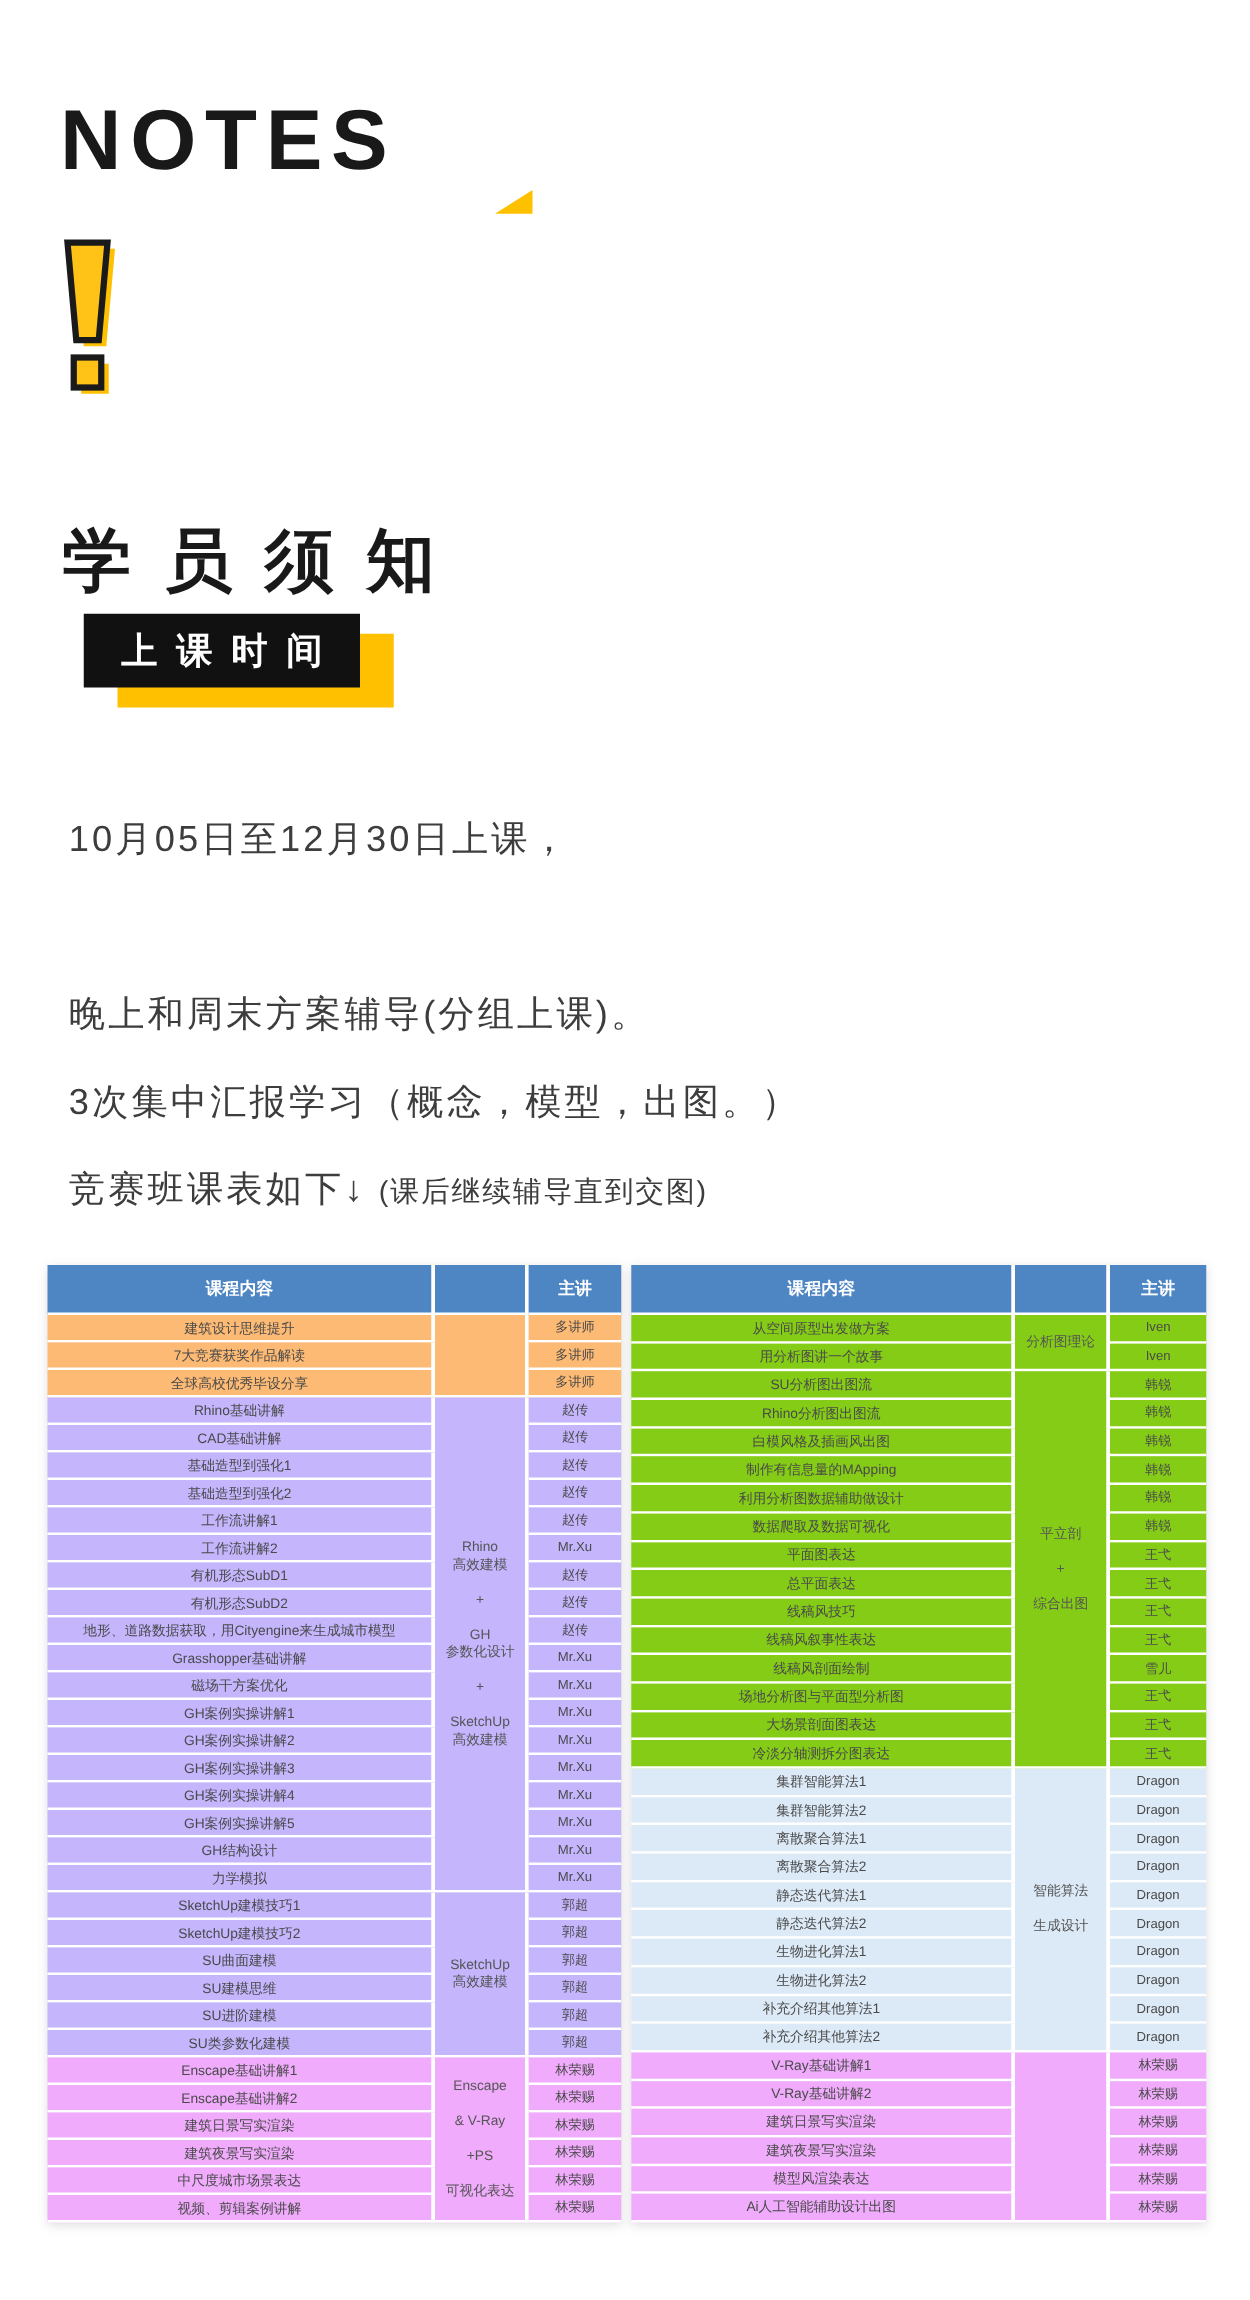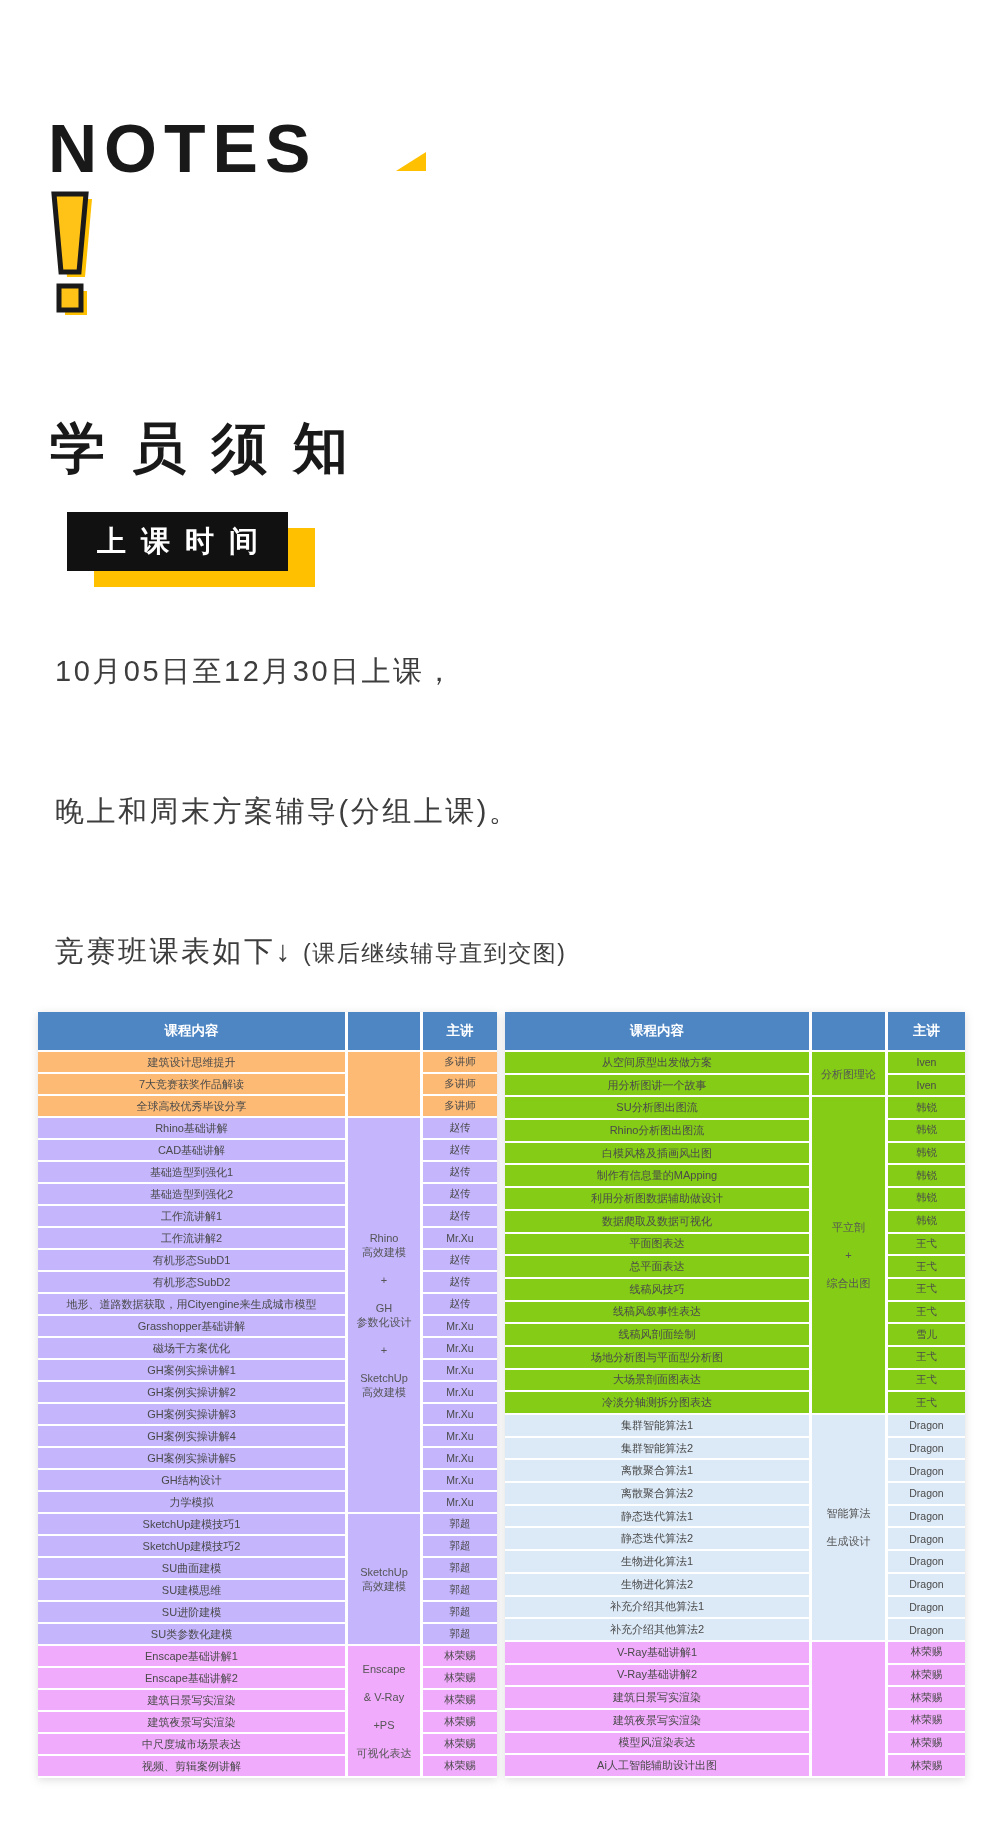--- a/index.html
+++ b/index.html
@@ -1,29 +1,29 @@
 <!DOCTYPE html>
 <html><head>
 <meta charset="utf-8">
 <style>
   html,body{margin:0;padding:0;background:#ffffff;}
   #page{position:relative;width:1000px;height:1840px;background:#ffffff;overflow:hidden;
         font-family:"Liberation Sans","DejaVu Sans",sans-serif;}
 
   
   .notes-title{position:absolute;left:48px;top:78px;font-size:68px;font-weight:800;
-               color:#191919;letter-spacing:7px;line-height:1;margin-top:36px;}
+               color:#191919;letter-spacing:7px;line-height:1;}
   .notes-triangle{position:absolute;left:396px;top:152px;width:0;height:0;
                   border-left:30px solid transparent;border-bottom:19px solid #FFC000;}
   .excl-wrap{position:absolute;left:44px;top:190px;width:60px;height:130px;}
   .notice-title{position:absolute;left:50px;top:396px;font-size:55px;font-weight:800;
                 color:#191919;letter-spacing:26px;line-height:1;margin-top:25px;}
 
   
-  .badge-wrap{position:absolute;left:67px;top:512px;width:260px;height:80px;}
+  .badge-wrap{position:absolute;left:67px;top:491px;width:260px;height:80px;}
   .badge-shadow{position:absolute;left:27px;top:16px;width:221px;height:59px;background:#FFC000;}
   .badge-black{position:absolute;left:0;top:0;width:221px;height:59px;background:#111111;
                display:flex;align-items:center;justify-content:center;}
   .badge-black span{color:#ffffff;font-size:29px;font-weight:700;letter-spacing:15px;
                     padding-left:15px;}
 
   
   .intro-line{position:absolute;left:55px;font-size:29px;color:#3d3d3d;letter-spacing:2.5px;
               white-space:nowrap;}
   .intro-sub{font-size:23px;letter-spacing:1.5px;color:#3d3d3d;}
@@ -76,20 +76,21 @@
 
   <div class="badge-wrap">
     <div class="badge-shadow"></div>
     <div class="badge-black">
       <span>上课时间</span>
     </div>
   </div>
 
   <div class="intro-line" style="top:652px">10月05日至12月30日上课，</div>
   <div class="intro-line" style="top:792px">晚上和周末方案辅导(分组上课)。</div>
+  <div class="intro-line" style="top:862px">3次集中汇报学习（概念，模型，出图。）</div>
   <div class="intro-line" style="top:932px">
     <span>竞赛班课表如下↓</span>
     <span class="intro-sub">(课后继续辅导直到交图)</span>
   </div>
 
   <table class="ctable" id="tbl0">
       <colgroup>
         <col style="width: 310px;">
         <col style="width: 75px;">
         <col style="width: 74px;">

